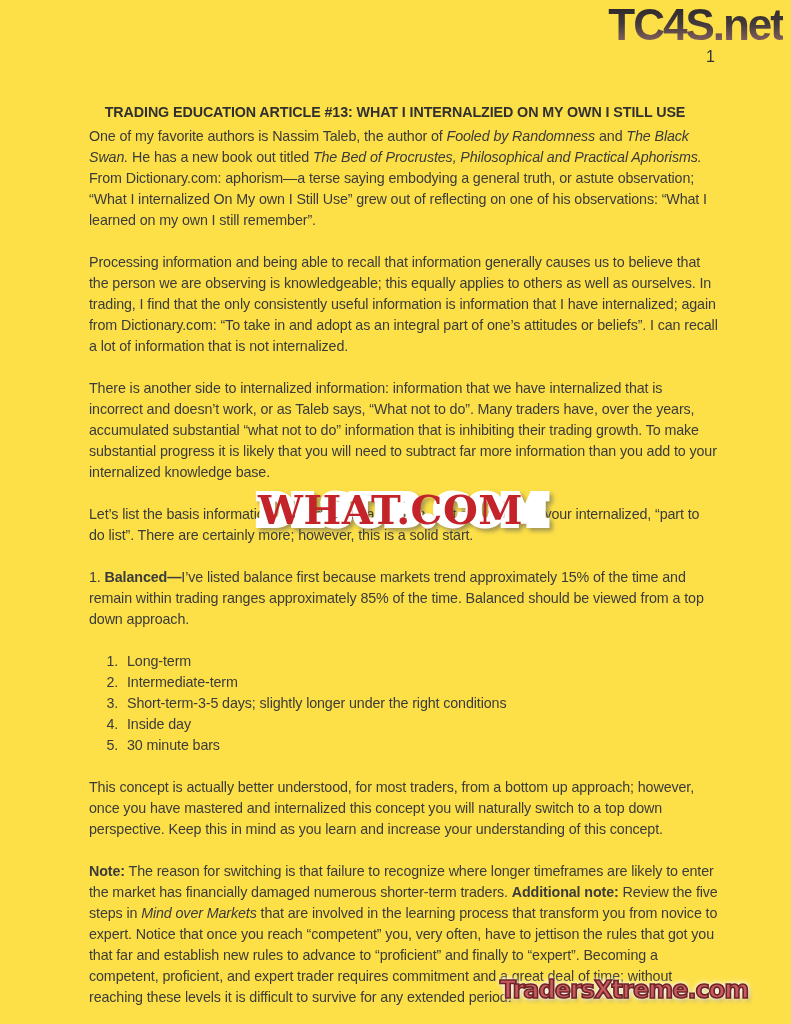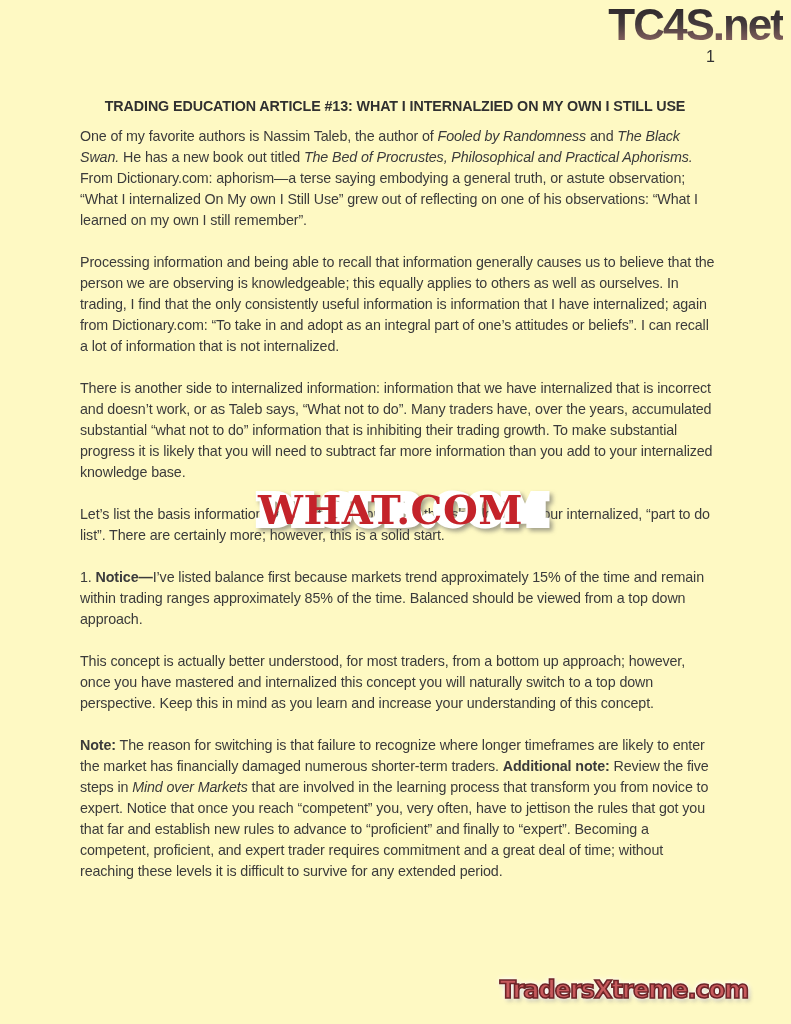--- a/index.html
+++ b/index.html
@@ -1,47 +1,47 @@
 <!DOCTYPE html>
 <html><head>
 <meta charset="utf-8">
 <style>
   html,body{margin:0;padding:0;background:#e9e9e9;}
   .page{
     position:relative;
     width:791px;height:1024px;
     margin:0 auto;
-    background:#fef9c3;
+    background:#fde047;
     overflow:hidden;
     font-family:"Liberation Sans", sans-serif;
     color:#3b3b3b;
   }
   
   .tc4s{
     position:absolute;top:0;right:8px;
     font-family:"Liberation Sans", sans-serif;
     font-weight:bold;font-size:44px;letter-spacing:-2px;
     background:linear-gradient(180deg,#2c282a 12%,#443a3c 48%,#8d6763 88%);
     -webkit-background-clip:text;background-clip:text;color:transparent;
   }
   .page-number{
     position:absolute;top:48px;right:76px;
     font-size:16px;color:#333;
   }
   .title{
-    position:absolute;top:98px;left:72px;width:646px;
+    position:absolute;top:104px;left:72px;width:646px;
     margin:0;text-align:center;
     font-size:14.3px;font-weight:bold;color:#303030;
     letter-spacing:-0.1px;
   }
   .article-body{
     position:absolute;top:126px;left:72px;width:646px;
     font-size:14.3px;line-height:21px;letter-spacing:-0.12px;
   }
-  .article-body p{margin:0 0 21px 8px;}
+  .article-body p{margin:0 0 21px 17px;}
   .article-body ol{margin:0 0 21px 0;padding-left:50px;}
   .article-body li{padding-left:5px;}
   .article-body .b{font-weight:bold;}
   .article-body .i{font-style:italic;}
   
   .watermark{
     position:absolute;left:258px;top:486px;z-index:0;
     font-family:"DejaVu Serif", serif;font-weight:bold;
     font-size:40px;letter-spacing:0.5px;color:#c4232a;
     filter:drop-shadow(3px 3px 2px rgba(90,90,90,0.55));
@@ -67,19 +67,26 @@
 
 <div class="page">
   <div class="tc4s">TC4S.net</div>
   <div class="page-number">1</div>
   <h1 class="title">TRADING EDUCATION ARTICLE #13: WHAT I INTERNALZIED ON MY OWN I STILL USE</h1>
   <div class="article-body" id="article-body">
       <p><span>One of my favorite authors is Nassim Taleb, the author of </span><span class="i">Fooled by Randomness</span><span> and </span><span class="i">The Black Swan.</span><span> He has a new book out titled </span><span class="i">The Bed of Procrustes, Philosophical and Practical Aphorisms.</span><span> From Dictionary.com: aphorism—a terse saying embodying a general truth, or astute observation; “What I internalized On My own I Still Use” grew out of reflecting on one of his observations: “What I learned on my own I still remember”.</span></p>
       <p><span>Processing information and being able to recall that information generally causes us to believe that the person we are observing is knowledgeable; this equally applies to others as well as ourselves. In trading, I find that the only consistently useful information is information that I have internalized; again from Dictionary.com: “To take in and adopt as an integral part of one’s attitudes or beliefs”. I can recall a lot of information that is not internalized.</span></p>
       <p><span>There is another side to internalized information: information that we have internalized that is incorrect and doesn’t work, or as Taleb says, “What not to do”. Many traders have, over the years, accumulated substantial “what not to do” information that is inhibiting their trading growth. To make substantial progress it is likely that you will need to subtract far more information than you add to your internalized knowledge base.</span></p>
       <p><span>Let’s list the basis information, related to our approach, that should be on your internalized, “part to do list”. There are certainly more; however, this is a solid start.</span></p>
-      <p><span>1. </span><span class="b">Notice—</span><span>I’ve listed balance first because markets trend approximately 15% of the time and remain within trading ranges approximately 85% of the time. Balanced should be viewed from a top down approach.</span></p>
+      <p><span>1. </span><span class="b">Balanced—</span><span>I’ve listed balance first because markets trend approximately 15% of the time and remain within trading ranges approximately 85% of the time. Balanced should be viewed from a top down approach.</span></p>
+      <ol>
+        <li>Long-term</li>
+        <li>Intermediate-term</li>
+        <li>Short-term-3-5 days; slightly longer under the right conditions</li>
+        <li>Inside day</li>
+        <li>30 minute bars</li>
+      </ol>
       <p><span>This concept is actually better understood, for most traders, from a bottom up approach; however, once you have mastered and internalized this concept you will naturally switch to a top down perspective. Keep this in mind as you learn and increase your understanding of this concept.</span></p>
       <p><span class="b">Note:</span><span> The reason for switching is that failure to recognize where longer timeframes are likely to enter the market has financially damaged numerous shorter-term traders.  </span><span class="b">Additional note:</span><span> Review the five steps in </span><span class="i">Mind over Markets</span><span> that are involved in the learning process that transform you from novice to expert. Notice that once you reach “competent” you, very often, have to jettison the rules that got you that far and establish new rules to advance to “proficient” and finally to “expert”. Becoming a competent, proficient, and expert trader requires commitment and a great deal of time; without reaching these levels it is difficult to survive for any extended period.</span></p>
     </div>
   <div class="watermark" data-text="DLSUB.COM">WHAT.COM</div>
   <div class="footer-logo">TradersXtreme.com</div>
 </div>
 
 </body></html>

